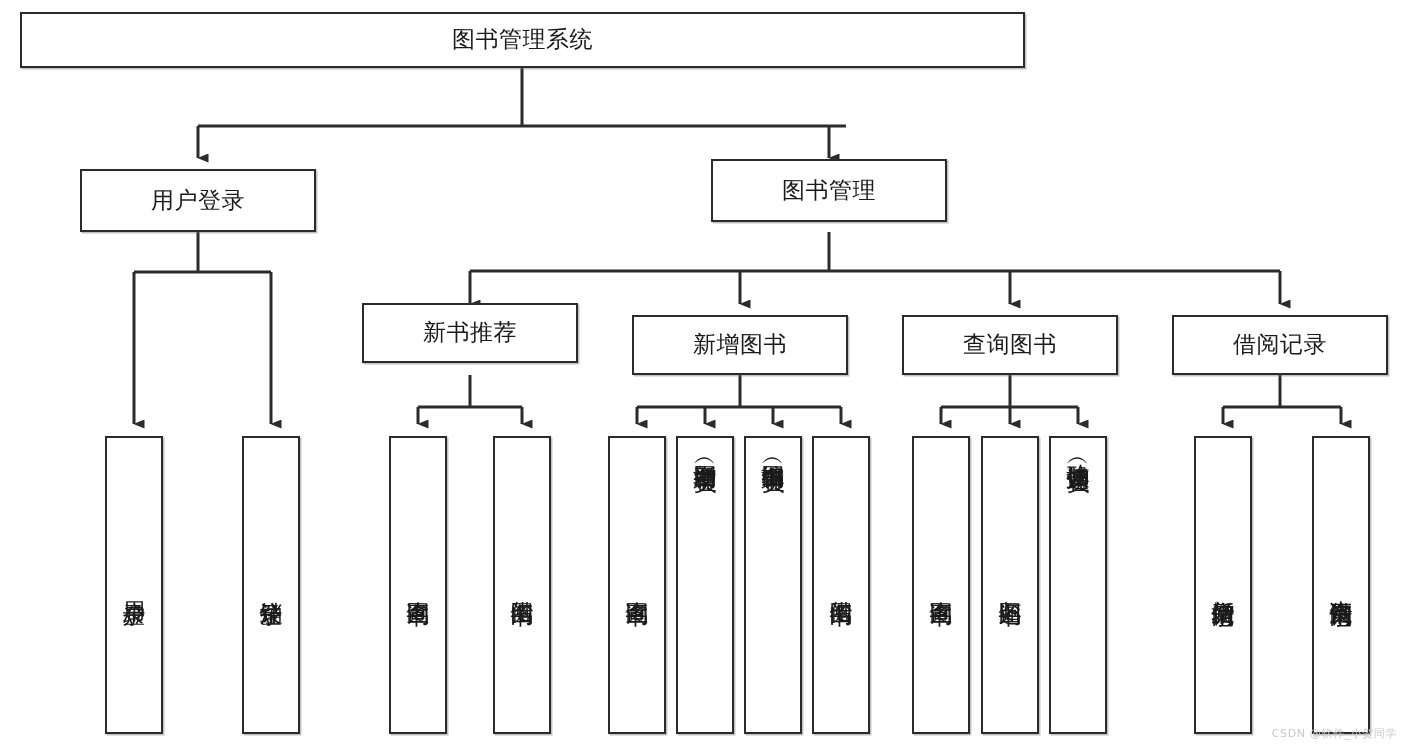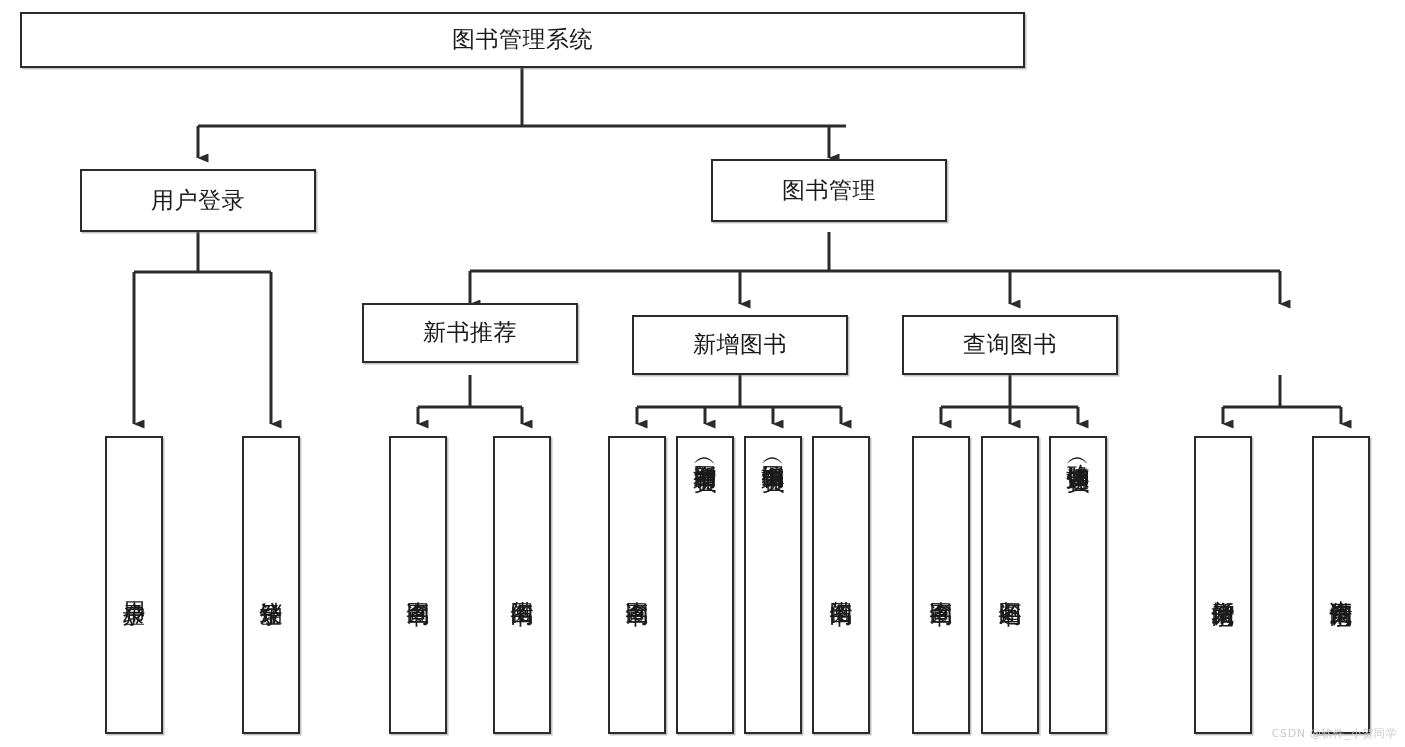--- a/index.html
+++ b/index.html
@@ -145,20 +145,23 @@
 
   <div class="node-box" style="left:362px; top:303px; width:216px; height:60px;">
     <span class="node-label-h">新书推荐</span>
   </div>
   <div class="node-box" style="left:632px; top:315px; width:216px; height:60px;">
     <span class="node-label-h">新增图书</span>
   </div>
   <div class="node-box" style="left:902px; top:315px; width:216px; height:60px;">
     <span class="node-label-h">查询图书</span>
   </div>
+  <div class="node-box" style="left:1172px; top:315px; width:216px; height:60px;">
+    <span class="node-label-h">借阅记录</span>
+  </div>
 
   <div class="node-box leaf-box center-v" style="left:105px; top:436px; width:58px; height:298px;">
     <span class="node-label-v">用户登录</span>
   </div>
   <div class="node-box leaf-box center-v" style="left:242px; top:436px; width:58px; height:298px;">
     <span class="node-label-v">注销登录</span>
   </div>
 
   <div class="node-box leaf-box center-v" style="left:389px; top:436px; width:58px; height:298px;">
     <span class="node-label-v">查询图书</span>

